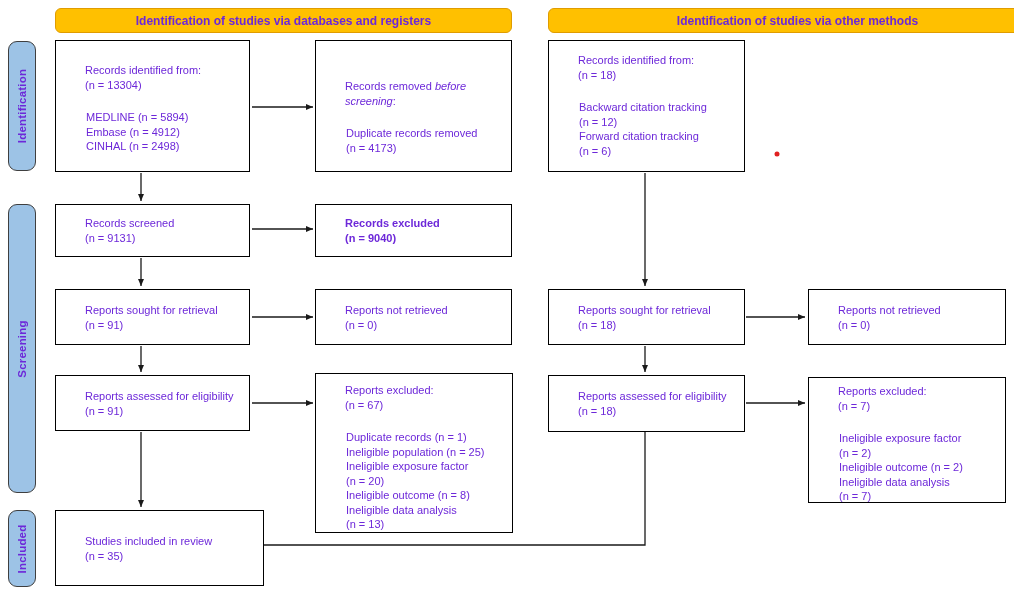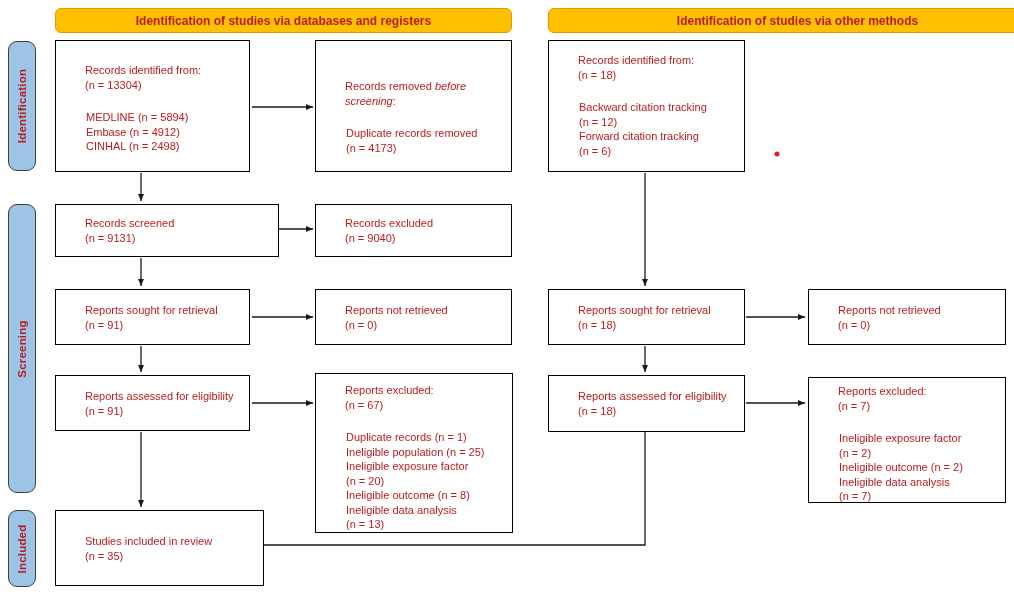--- a/index.html
+++ b/index.html
@@ -9,21 +9,21 @@
     --c-stage-border:#3F3F3F;
     --c-box-border:#000000;
     --c-dot:#E02020;
   }
   html,body{margin:0;padding:0;background:#ffffff;}
   .canvas{
     position:relative;
     width:1014px;height:601px;
     background:#ffffff;
     font-family:"Liberation Sans", sans-serif;
-    color:#b91c1c;
+    color:#6d28d9;
     overflow:hidden;
   }
   .arrows{position:absolute;left:0;top:0;width:1014px;height:601px;}
   .banner{
     position:absolute;
     box-sizing:border-box;
     height:25px;
     background:var(--c-banner);
     border:1.5px solid var(--c-banner-border);
     border-radius:6px;
@@ -62,22 +62,22 @@
     line-height:14.5px;
     min-height:14.5px;
     white-space:nowrap;
     margin-left:19px;
   }
   .line.indent{margin-left:20px;}
   .line.blank{min-height:18px;}
   .b-db-identified{left:55px;top:40px;width:195px;height:132px;padding-top:22px;}
   .b-db-removed{left:315px;top:40px;width:197px;height:132px;padding-top:38px;}
   .b-other-identified{left:548px;top:40px;width:197px;height:132px;padding-top:12px;}
-  .b-db-screened{left:55px;top:204px;width:224px;height:53px;padding-top:11px;}
-  .b-db-excluded-screen{left:315px;top:204px;width:197px;height:53px;padding-top:11px;}
+  .b-db-screened{left:55px;top:204px;width:195px;height:53px;padding-top:11px;}
+  .b-db-excluded-screen{left:315px;top:204px;width:197px;height:53px;padding-top:11px;font-weight:bold;}
   .b-db-sought{left:55px;top:289px;width:195px;height:56px;padding-top:13px;}
   .b-db-not-retrieved{left:315px;top:289px;width:197px;height:56px;padding-top:13px;}
   .b-other-sought{left:548px;top:289px;width:197px;height:56px;padding-top:13px;}
   .b-other-not-retrieved{left:808px;top:289px;width:198px;height:56px;padding-top:13px;}
   .b-db-assessed{left:55px;top:375px;width:195px;height:56px;padding-top:13px;}
   .b-db-excluded-elig{left:315px;top:373px;width:198px;height:160px;padding-top:9px;}
   .b-other-assessed{left:548px;top:375px;width:197px;height:57px;padding-top:13px;}
   .b-other-excluded-elig{left:808px;top:377px;width:198px;height:126px;padding-top:6px;}
   .b-included{left:55px;top:510px;width:209px;height:76px;padding-top:23px;}
 </style>

